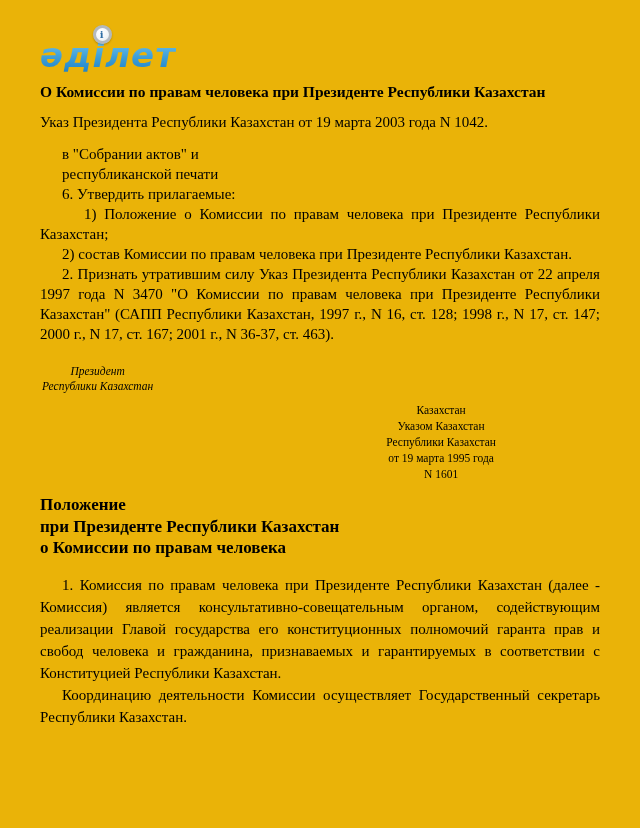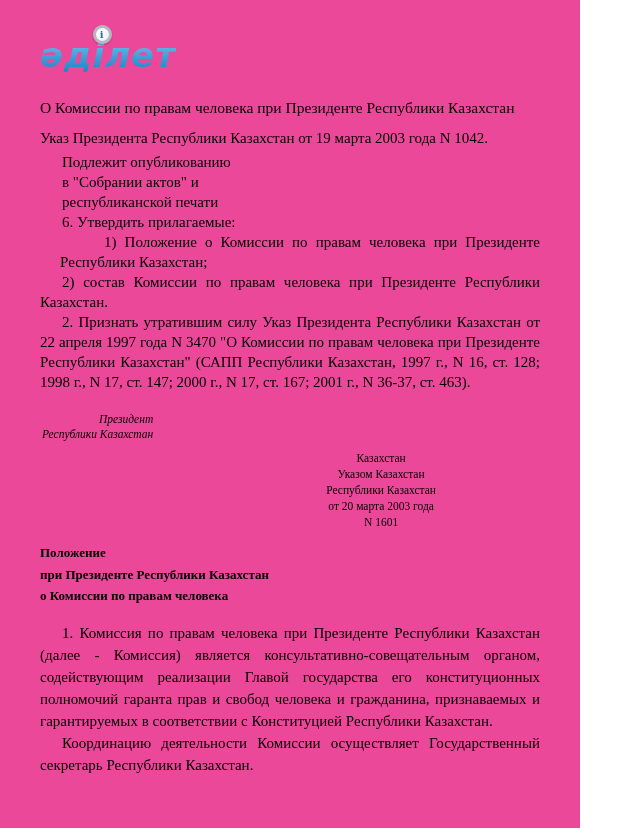--- a/index.html
+++ b/index.html
@@ -2,23 +2,23 @@
 <html><head>
 <meta charset="utf-8">
 <style>
   html, body {
     margin: 0;
     padding: 0;
     background: #ffffff;
   }
   .page {
     position: relative;
-    width: 580px;
+    width: 640px;
     height: 828px;
-    background: #ec4899;
+    background: #eab308;
     color: #000000;
     font-family: "Liberation Serif", serif;
     overflow: hidden;
   }
   .content {
     padding: 0 40px;
   }
 
   
   .logo {
@@ -67,68 +67,67 @@
     font-style: normal;
     font-weight: bold;
     font-size: 10px;
     line-height: 10px;
     color: #2e6da4;
     -webkit-text-fill-color: #2e6da4;
   }
 
   
   .doc-title {
-    margin: 16px 0 0 0;
+    margin: 0 0 0 0;
     font-size: 15.5px;
     line-height: 20px;
-    font-weight: normal;
+    font-weight: bold;
   }
   .decree-line {
-    margin: 10px 0 4px 0;
+    margin: 10px 0 12px 0;
     font-size: 15px;
     line-height: 20px;
   }
   .pub-note div {
     font-size: 15px;
     line-height: 20px;
     margin-left: 22px;
   }
   .para {
     margin: 0;
     font-size: 15px;
     line-height: 20px;
     text-align: justify;
     text-indent: 22px;
   }
   .indent-lg {
     text-indent: 44px;
-    margin-left: 20px;
   }
 
   
   .sig {
     margin: 20px 0 0 2px;
     width: max-content;
-    text-align: right;
+    text-align: center;
     font-style: italic;
     font-size: 11.5px;
     line-height: 15px;
   }
   .approval {
     margin: 8px 104px 0 auto;
     width: max-content;
     text-align: center;
     font-size: 11.5px;
     line-height: 16px;
   }
 
   
   .reg-heading {
     margin: 12px 0 0 0;
-    font-size: 13px;
+    font-size: 17px;
     line-height: 21.5px;
     font-weight: bold;
   }
   .reg-paragraphs {
     margin-top: 15px;
   }
   .reg-paragraphs .para {
     line-height: 22px;
   }
 </style>
@@ -142,41 +141,40 @@
       <span class="logo-letters"><span class="grad">әд</span><span class="logo-i-wrap"><span class="lens">
               <span class="lens-i">i</span>
             </span><span class="grad">і</span></span><span class="grad">лет</span></span>
     </div>
 
     <h1 class="doc-title">О Комиссии по правам человека при Президенте Республики Казахстан</h1>
 
     <p class="decree-line">Указ Президента Республики Казахстан от 19 марта 2003 года N 1042.</p>
 
     <div class="pub-note">
-      <div>Подлежит опубликованию</div>
       <div>в "Собрании актов" и</div>
       <div>республиканской печати</div>
     </div>
 
 
     <p class="para">6. Утвердить прилагаемые:</p>
     <p class="para indent-lg">1) Положение о Комиссии по правам человека при Президенте Республики Казахстан;</p>
     <p class="para">2) состав Комиссии по правам человека при Президенте Республики Казахстан.</p>
     <p class="para">2. Признать утратившим силу Указ Президента Республики Казахстан от 22 апреля 1997 года N 3470 "О Комиссии по правам человека при Президенте Республики Казахстан" (САПП Республики Казахстан, 1997 г., N 16, ст. 128; 1998 г., N 17, ст. 147; 2000 г., N 17, ст. 167; 2001 г., N 36-37, ст. 463).</p>
 
     <div class="sig">
       <div>Президент</div>
       <div>Республики Казахстан</div>
     </div>
 
     <div class="approval">
       <div>Казахстан</div>
       <div>Указом Казахстан</div>
       <div>Республики Казахстан</div>
-      <div>от 20 марта 2003 года</div>
+      <div>от 19 марта 1995 года</div>
       <div>N 1601</div>
     </div>
 
     <div class="reg-heading">
       <div>Положение</div>
       <div>при Президенте Республики Казахстан</div>
       <div>о Комиссии по правам человека</div>
     </div>
 
     <div class="reg-paragraphs">

